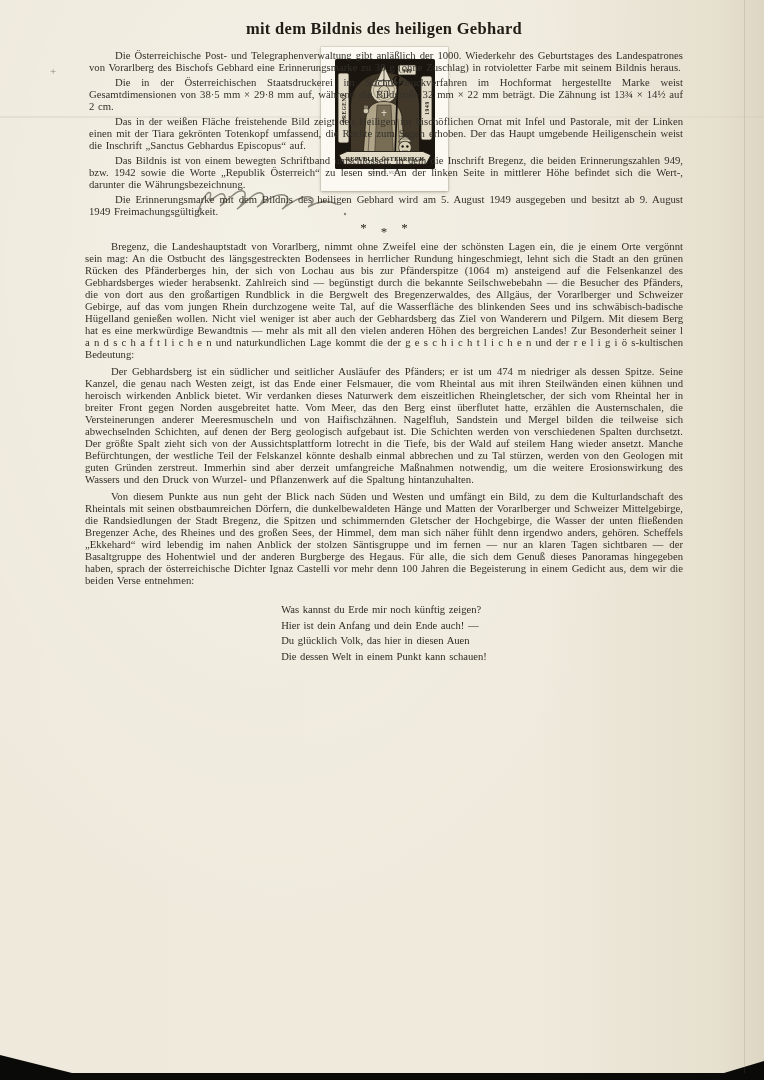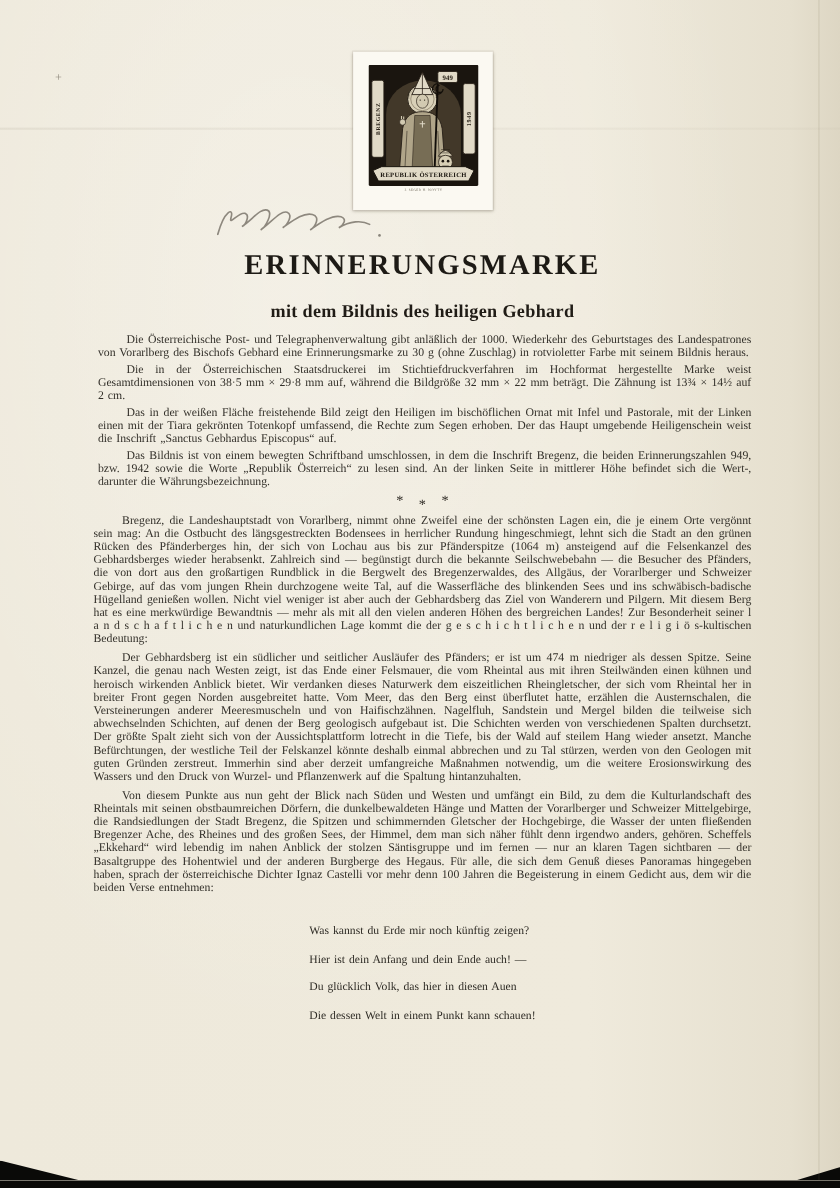--- a/index.html
+++ b/index.html
@@ -73,21 +73,21 @@
   }
   .separator span{display:inline-block;margin:0 7px;}
   .separator span.mid{transform:translateY(4px);}
   .essay p{margin:0 0 5px 0;}
   .essay p:first-child{margin-top:0;}
   .poem{
     text-align:center;margin-top:16px;
   }
   .poem .poem-inner{display:inline-block;text-align:left;}
   .poem p{
-    margin:10px;font-size:10.6px;line-height:15.5px;
+    margin:0;font-size:10.6px;line-height:15.5px;
     text-align:left;text-indent:0;word-spacing:1px;color:#2e2b25;
   }
 </style>
 </head>
 <body>
 
 <div class="page">
 
   <span class="reg-cross">+</span>
 
@@ -155,28 +155,28 @@
     <svg width="170" height="44" viewBox="0 0 170 44">
       <path d="M8,32 C14,10 23,7 20,17 C18,25 27,11 33,13 C37,14.5 34,23 30,25
                C40,18 47,8 53,10 C59,12 51,26 47,28 C57,21 65,10 71,12 C77,14 71,24 67,26
                C77,19 86,12 94,14 C102,16 96,26 92,28 C102,21 112,14 120,16 C126,18 122,24 118,26
                C128,20 139,19 146,23" fill="none" stroke="#7b766c" stroke-width="1.5" stroke-linecap="round" opacity="0.85"></path>
       <circle cx="155" cy="33" r="1.2" fill="#6e6960" opacity="0.8"></circle>
     </svg>
   </div>
 
   <div class="content">
-    <h1 class="title">ERINNERUNGSMARKE</h1>
     <div class="subtitle">mit dem Bildnis des heiligen Gebhard</div>
 
     <div class="body-text intro">
       <p>Die Österreichische Post- und Telegraphenverwaltung gibt anläßlich der 1000. Wiederkehr des Geburtstages des Landespatrones von Vorarlberg des Bischofs Gebhard eine Erinnerungsmarke zu 30 g (ohne Zuschlag) in rotvioletter Farbe mit seinem Bildnis heraus.</p>
       <p>Die in der Österreichischen Staatsdruckerei im Stichtiefdruckverfahren im Hochformat hergestellte Marke weist Gesamtdimensionen von 38·5 mm × 29·8 mm auf, während die Bildgröße 32 mm × 22 mm beträgt. Die Zähnung ist 13¾ × 14½ auf 2 cm.</p>
       <p>Das in der weißen Fläche freistehende Bild zeigt den Heiligen im bischöflichen Ornat mit Infel und Pastorale, mit der Linken einen mit der Tiara gekrönten Totenkopf umfassend, die Rechte zum Segen erhoben. Der das Haupt umgebende Heiligenschein weist die Inschrift „Sanctus Gebhardus Episcopus“ auf.</p>
       <p>Das Bildnis ist von einem bewegten Schriftband umschlossen, in dem die Inschrift Bregenz, die beiden Erinnerungszahlen 949, bzw. 1942 sowie die Worte „Republik Österreich“ zu lesen sind. An der linken Seite in mittlerer Höhe befindet sich die Wert-, darunter die Währungsbezeichnung.</p>
+      <p>Die Erinnerungsmarke mit dem Bildnis des heiligen Gebhard wird am 5. August 1949 ausgegeben und besitzt ab 9. August 1949 Freimachungsgültigkeit.</p>
     </div>
 
     <div class="separator">
       <span>*</span><span class="mid">*</span><span>*</span>
     </div>
 
     <div class="body-text essay">
       <p>Bregenz, die Landeshauptstadt von Vorarlberg, nimmt ohne Zweifel eine der schönsten Lagen ein, die je einem Orte vergönnt sein mag: An die Ostbucht des längsgestreckten Bodensees in herrlicher Rundung hingeschmiegt, lehnt sich die Stadt an den grünen Rücken des Pfänderberges hin, der sich von Lochau aus bis zur Pfänderspitze (1064 m) ansteigend auf die Felsenkanzel des Gebhardsberges wieder herabsenkt. Zahlreich sind — begünstigt durch die bekannte Seilschwebebahn — die Besucher des Pfänders, die von dort aus den großartigen Rundblick in die Bergwelt des Bregenzerwaldes, des Allgäus, der Vorarlberger und Schweizer Gebirge, auf das vom jungen Rhein durchzogene weite Tal, auf die Wasserfläche des blinkenden Sees und ins schwäbisch-badische Hügelland genießen wollen. Nicht viel weniger ist aber auch der Gebhardsberg das Ziel von Wanderern und Pilgern. Mit diesem Berg hat es eine merkwürdige Bewandtnis — mehr als mit all den vielen anderen Höhen des bergreichen Landes! Zur Besonderheit seiner l a n d s c h a f t l i c h e n und naturkundlichen Lage kommt die der g e s c h i c h t l i c h e n und der r e l i g i ö s-kultischen Bedeutung:</p>
       <p>Der Gebhardsberg ist ein südlicher und seitlicher Ausläufer des Pfänders; er ist um 474 m niedriger als dessen Spitze. Seine Kanzel, die genau nach Westen zeigt, ist das Ende einer Felsmauer, die vom Rheintal aus mit ihren Steilwänden einen kühnen und heroisch wirkenden Anblick bietet. Wir verdanken dieses Naturwerk dem eiszeitlichen Rheingletscher, der sich vom Rheintal her in breiter Front gegen Norden ausgebreitet hatte. Vom Meer, das den Berg einst überflutet hatte, erzählen die Austernschalen, die Versteinerungen anderer Meeresmuscheln und von Haifischzähnen. Nagelfluh, Sandstein und Mergel bilden die teilweise sich abwechselnden Schichten, auf denen der Berg geologisch aufgebaut ist. Die Schichten werden von verschiedenen Spalten durchsetzt. Der größte Spalt zieht sich von der Aussichtsplattform lotrecht in die Tiefe, bis der Wald auf steilem Hang wieder ansetzt. Manche Befürchtungen, der westliche Teil der Felskanzel könnte deshalb einmal abbrechen und zu Tal stürzen, werden von den Geologen mit guten Gründen zerstreut. Immerhin sind aber derzeit umfangreiche Maßnahmen notwendig, um die weitere Erosionswirkung des Wassers und den Druck von Wurzel- und Pflanzenwerk auf die Spaltung hintanzuhalten.</p>
       <p>Von diesem Punkte aus nun geht der Blick nach Süden und Westen und umfängt ein Bild, zu dem die Kulturlandschaft des Rheintals mit seinen obstbaumreichen Dörfern, die dunkelbewaldeten Hänge und Matten der Vorarlberger und Schweizer Mittelgebirge, die Randsiedlungen der Stadt Bregenz, die Spitzen und schimmernden Gletscher der Hochgebirge, die Wasser der unten fließenden Bregenzer Ache, des Rheines und des großen Sees, der Himmel, dem man sich näher fühlt denn irgendwo anders, gehören. Scheffels „Ekkehard“ wird lebendig im nahen Anblick der stolzen Säntisgruppe und im fernen — nur an klaren Tagen sichtbaren — der Basaltgruppe des Hohentwiel und der anderen Burgberge des Hegaus. Für alle, die sich dem Genuß dieses Panoramas hingegeben haben, sprach der österreichische Dichter Ignaz Castelli vor mehr denn 100 Jahren die Begeisterung in einem Gedicht aus, dem wir die beiden Verse entnehmen:</p>

